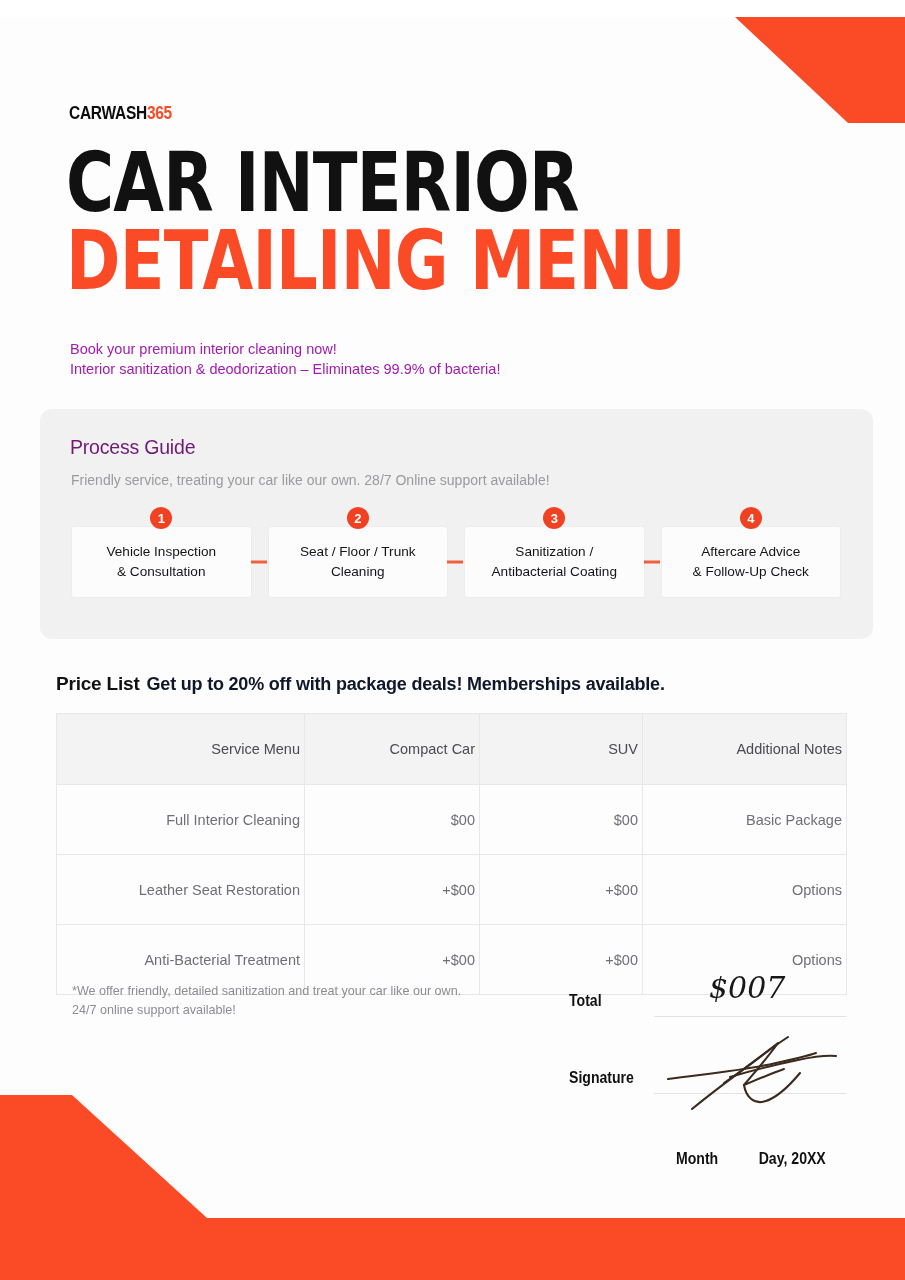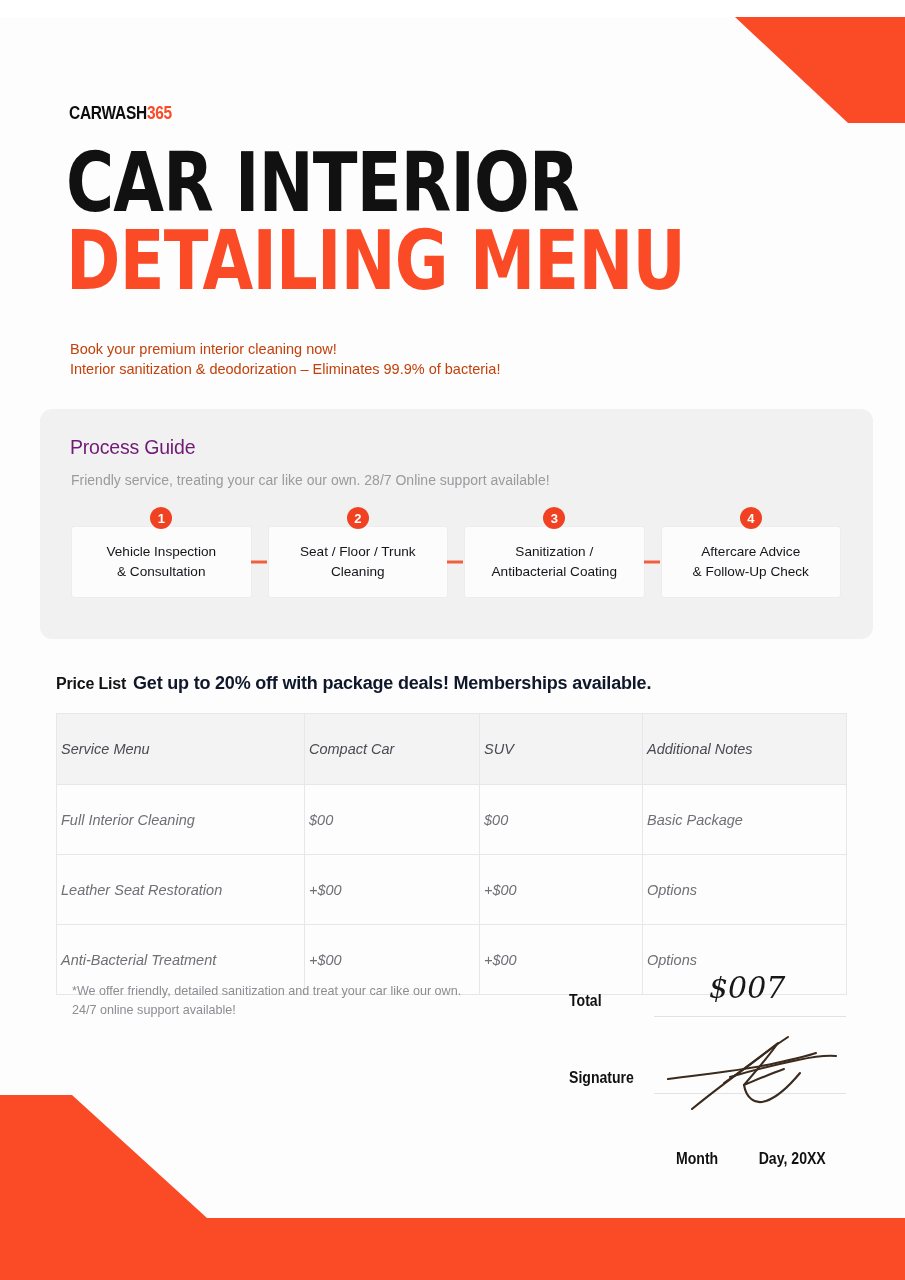--- a/index.html
+++ b/index.html
@@ -72,21 +72,21 @@
   }
   .headline .l1 { color: #111111; }
   .headline .l2 { color: #FB4A26; margin-top: 3px; }
 
   .subcopy {
     position: absolute;
     left: 70px;
     top: 322px;
     font-size: 14.5px;
     line-height: 20px;
-    color: #c2410c;
+    color: #a21caf;
   }
   .subcopy div { white-space: nowrap; }
 
   
   .process-panel {
     position: absolute;
     left: 40px;
     top: 392px;
     width: 833px;
     height: 230px;
@@ -166,21 +166,21 @@
   .step:last-child .connector { display: none; }
 
   
   .price-head {
     position: absolute;
     left: 56px;
     top: 656px;
     white-space: nowrap;
   }
   .price-head .pl-title {
-    font-size: 16px;
+    font-size: 19px;
     font-weight: 700;
     color: #121212;
     letter-spacing: -0.2px;
   }
   .price-head .pl-promo {
     font-size: 18px;
     font-weight: 700;
     color: #0f172a;
     letter-spacing: -0.2px;
     margin-left: 7px;
@@ -189,27 +189,26 @@
   table.price {
     position: absolute;
     left: 56px;
     top: 696px;
     width: 790px;
     border-collapse: collapse;
     table-layout: fixed;
   }
   table.price th, table.price td {
     border: 1px solid #E7E7E7;
-    text-align: left;
+    text-align: right;
     color: #6f6f76;
     font-size: 14.5px;
     font-weight: 400;
     height: 47px;
     padding: 11px 4px;
-    font-style: italic;
   }
   table.price thead th {
     background: #F3F3F3;
     color: #4a4a52;
     height: 48px;
   }
   table.price col.c1 { width: 248px; }
   table.price col.c2 { width: 175px; }
   table.price col.c3 { width: 163px; }
   table.price col.c4 { width: 204px; }

